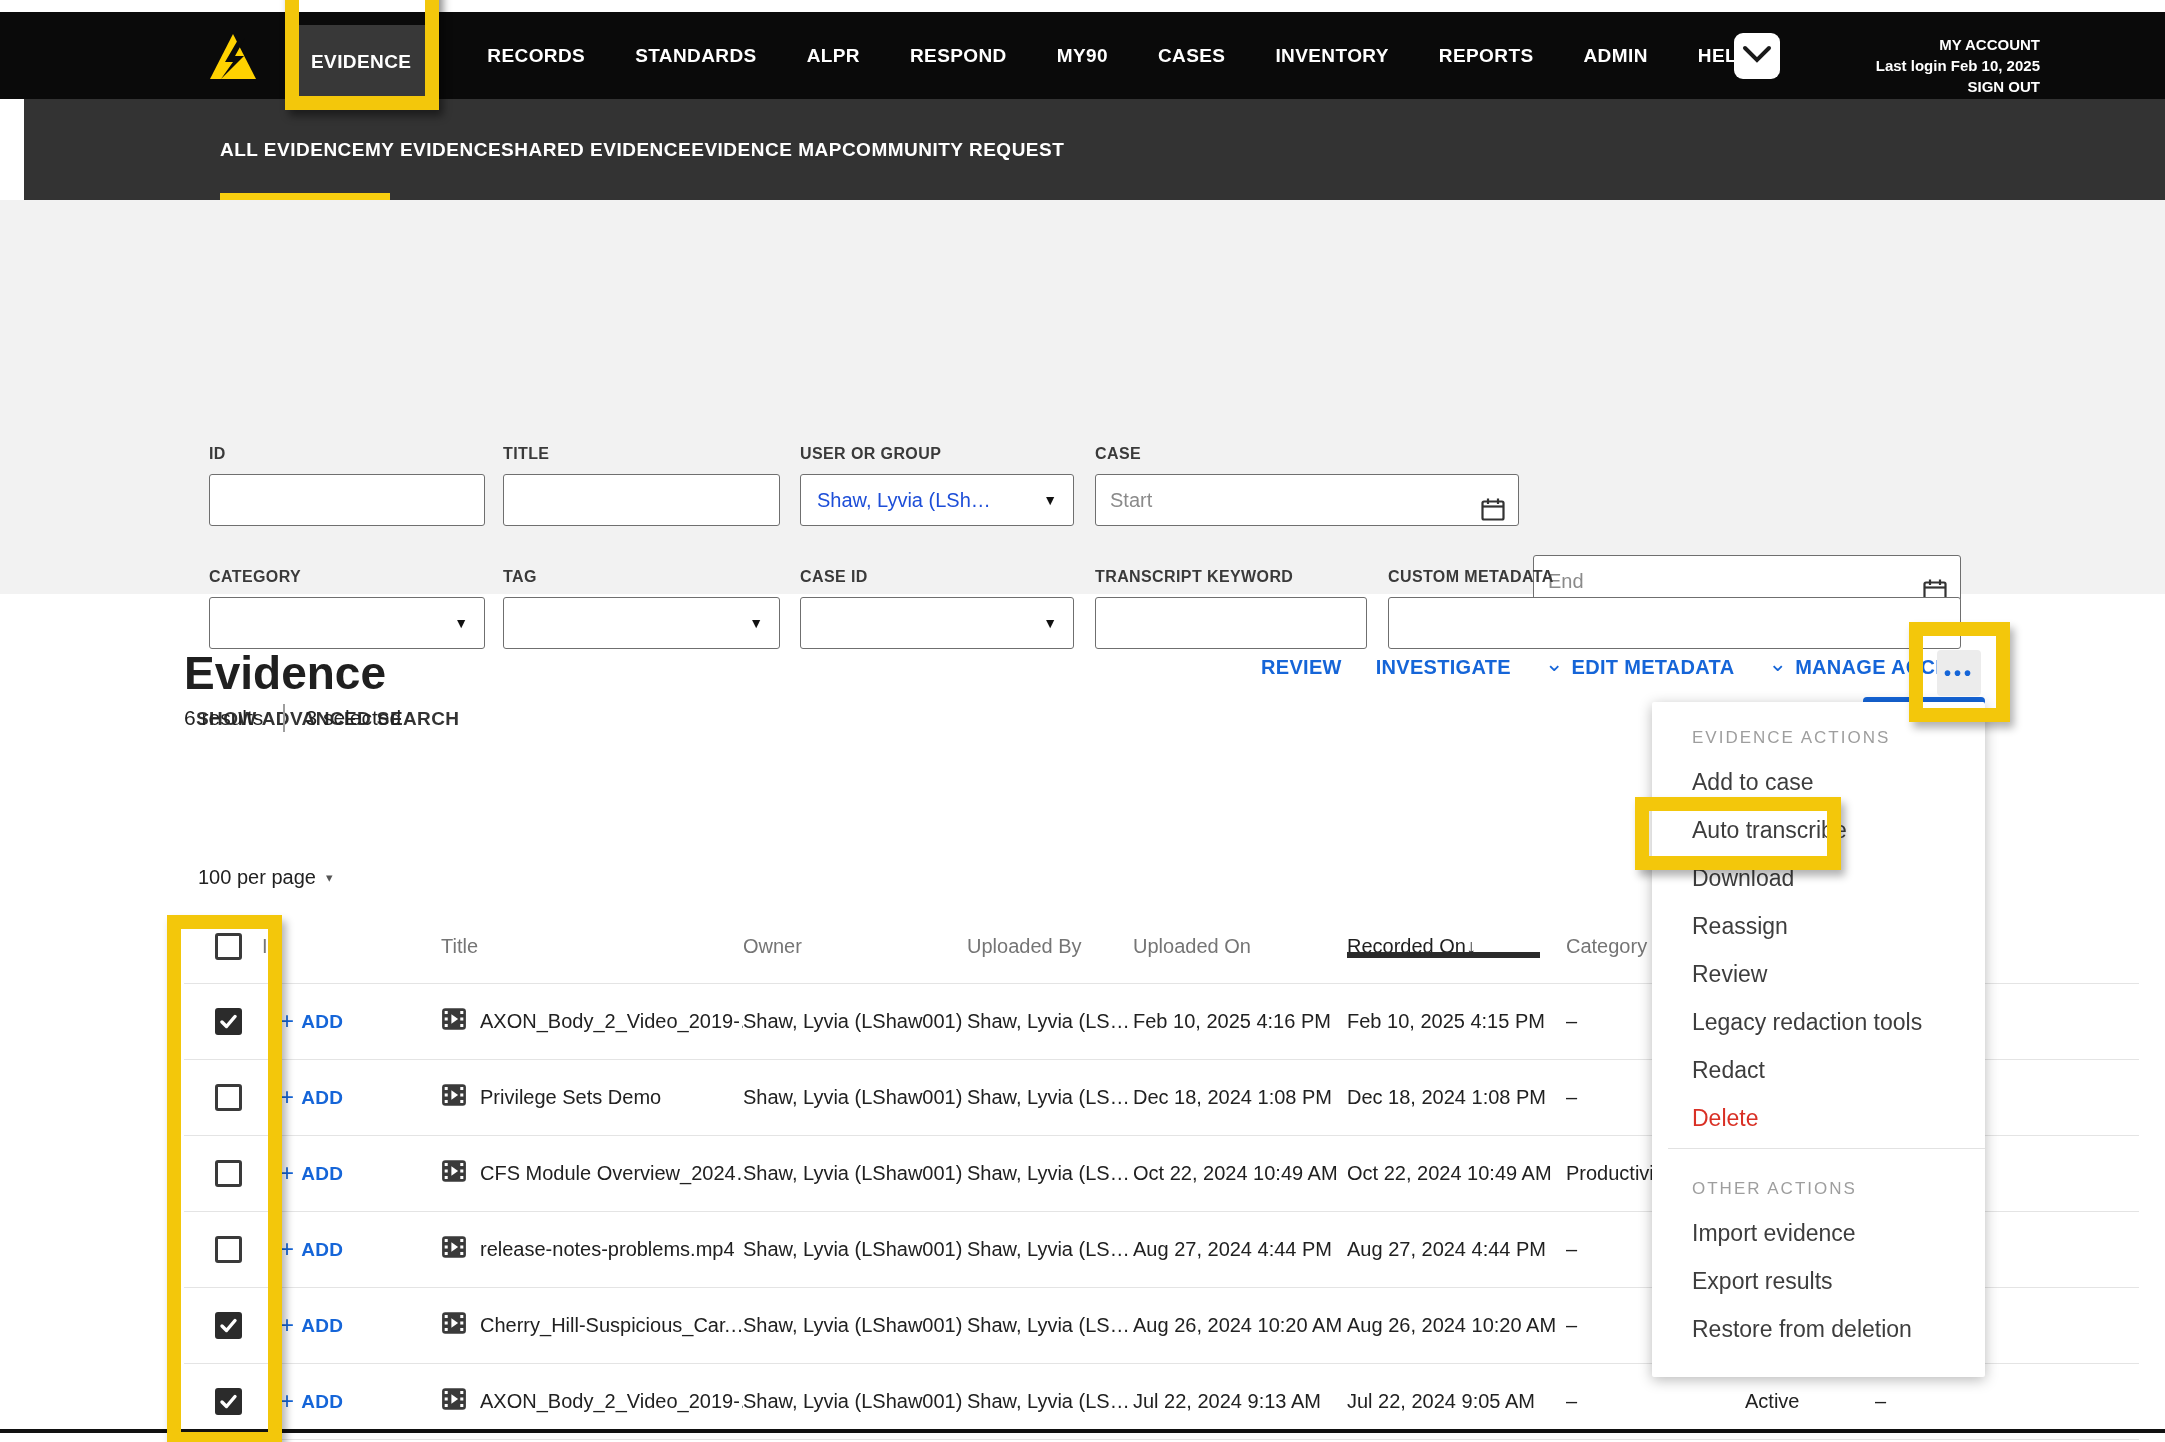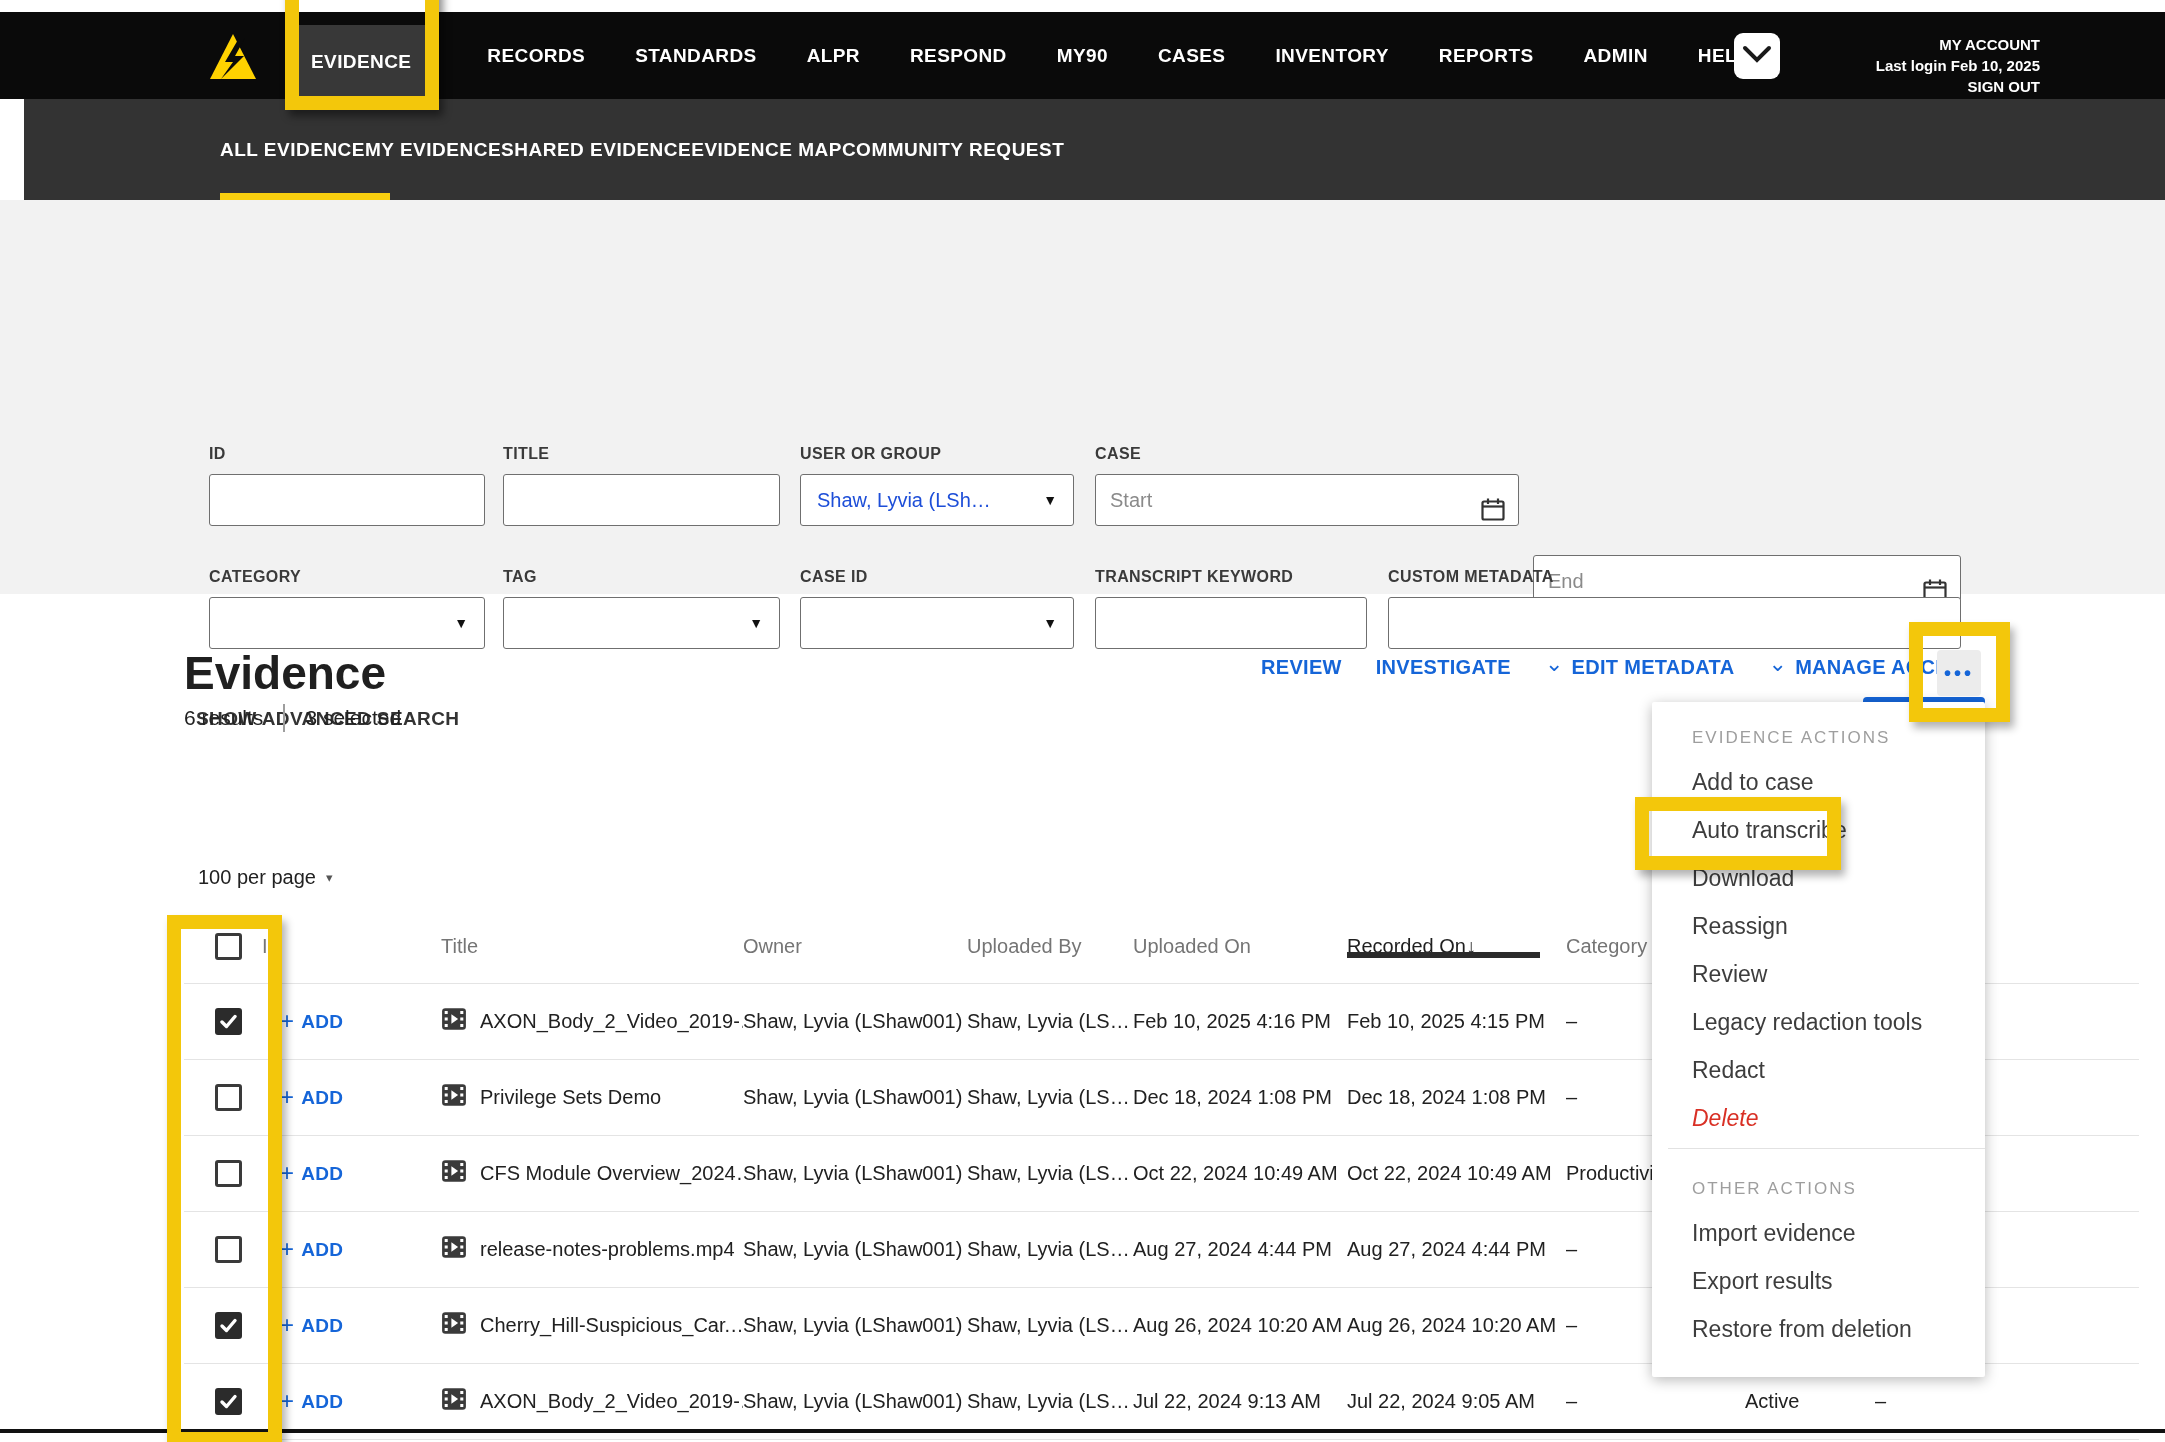--- a/index.html
+++ b/index.html
@@ -42,21 +42,21 @@
   .actions-row{position:absolute;left:1261px;top:656px;display:flex;align-items:center;gap:34px;z-index:5;}
   .action-link{color:#1565D8;font-size:20px;font-weight:700;letter-spacing:.3px;white-space:nowrap;display:flex;align-items:center;gap:8px;cursor:pointer;}
   .chev{font-size:22px;line-height:10px;font-weight:400;transform:translateY(-4px);}
   .more-btn{position:absolute;left:1937px;top:650px;width:44px;height:46px;background:#ececec;border-radius:4px;display:flex;align-items:center;justify-content:center;color:#1565D8;font-size:20px;font-weight:700;letter-spacing:3px;cursor:pointer;z-index:31;}
   
   .menu{position:absolute;left:1652px;top:702px;width:333px;background:#fff;z-index:30;border-radius:2px;
         box-shadow:0 3px 14px rgba(0,0,0,.28);padding:16px 0 24px 16px;box-sizing:border-box;}
   .menu-header{height:40px;line-height:40px;padding-left:24px;color:#9E9E9E;font-size:17px;letter-spacing:2px;}
   .menu-header.second{margin-top:20px;}
   .menu-item{height:48px;line-height:48px;padding-left:24px;font-size:23px;color:#3d3d3d;cursor:pointer;white-space:nowrap;}
-  .menu-item.danger{color:#D93025;font-style:italic;}
+  .menu-item.danger{color:#D93025;}
   .menu-divider{height:1px;background:#e2e2e2;margin-top:6px;}
   
   .perpage{position:absolute;left:198px;top:866px;font-size:20px;color:#212121;display:flex;align-items:center;gap:10px;cursor:pointer;}
   .perpage .caret{font-size:13px;color:#555;}
   .tbl{position:absolute;left:184px;top:910px;width:1955px;}
   .trow{display:grid;grid-template-columns:96px 161px 302px 224px 166px 214px 219px 179px 130px 1fr;align-items:center;}
   .thead{height:73px;border-bottom:1px solid #e4e4e4;color:#757575;font-size:20px;}
   .thead .cell{position:relative;}
   .th-id{margin-left:-18px;}
   .th-sorted{color:#1f1f1f;display:flex;align-items:center;}

